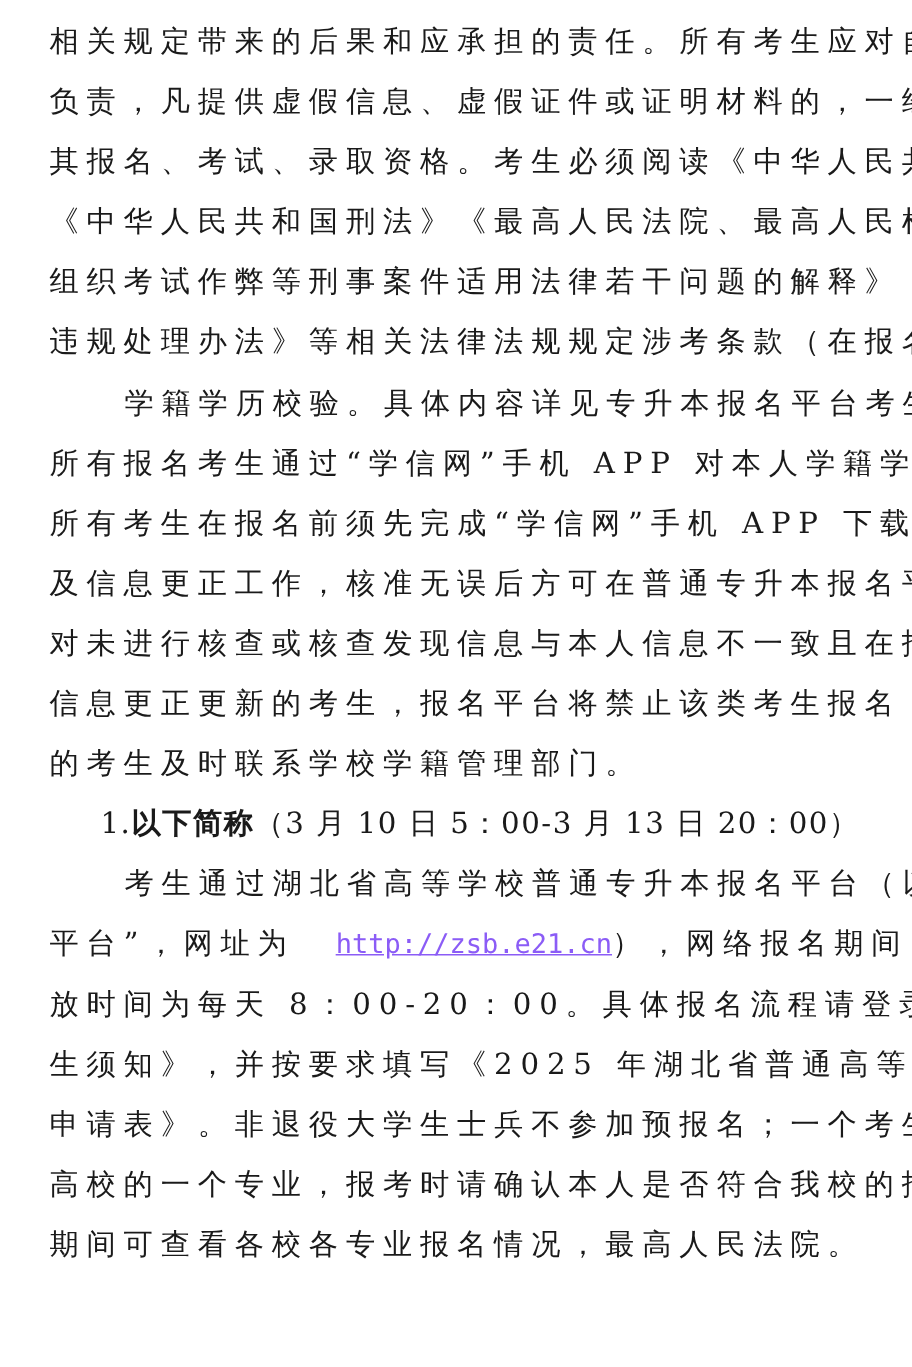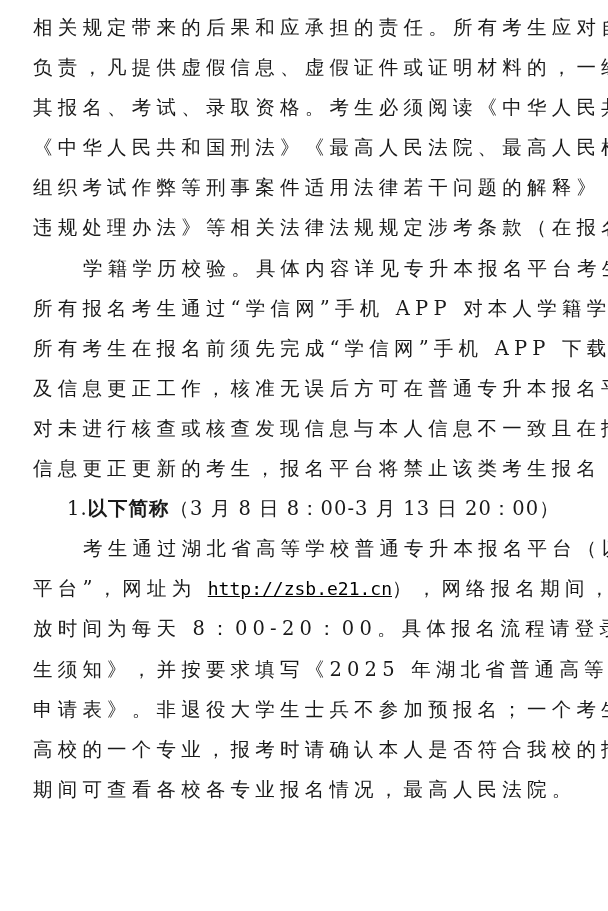--- a/index.html
+++ b/index.html
@@ -44,49 +44,51 @@
     }
     .subheading {
       font-weight: bold;
       padding-left: 34px;
       text-align-last: left;
       letter-spacing: 1px;
     }
     .subheading .num { font-weight: normal; }
     .subheading .time { font-weight: normal; }
     a.link {
-      color: #000000;
+      color: #8b5cf6;
       text-decoration: underline;
       letter-spacing: 0px;
       font-family: "DejaVu Sans Mono", "Liberation Mono", monospace;
       font-size: 18px;
+      margin-left: 16px;
     }
   </style>
 </head>
 <body>
 
 <div class="page">
 
   <div class="line">相关规定带来的后果和应承担的责任。所有考生应对自己的报考行为</div>
   <div class="line">负责，凡提供虚假信息、虚假证件或证明材料的，一经查实，将取消</div>
   <div class="line">其报名、考试、录取资格。考生必须阅读《中华人民共和国教育法》</div>
   <div class="line">《中华人民共和国刑法》《最高人民法院、最高人民检察院关于办理</div>
   <div class="line">组织考试作弊等刑事案件适用法律若干问题的解释》《国家教育考试</div>
   <div class="line">违规处理办法》等相关法律法规规定涉考条款（在报名平台首页查阅）。</div>
 
   <div class="line indent">学籍学历校验。具体内容详见专升本报名平台考生须知重要提示，</div>
   <div class="line">所有报名考生通过“学信网”手机 APP 对本人学籍学历信息进行核查。</div>
   <div class="line">所有考生在报名前须先完成“学信网”手机 APP 下载和学籍学历核查</div>
   <div class="line">及信息更正工作，核准无误后方可在普通专升本报名平台进行报名，</div>
   <div class="line">对未进行核查或核查发现信息与本人信息不一致且在报名前未完成</div>
   <div class="line">信息更正更新的考生，报名平台将禁止该类考生报名，请信息不一致</div>
+  <div class="line last">的考生及时联系学校学籍管理部门。</div>
 
 
   <div class="line subheading">
-    <span class="num">1.</span><span>以下简称</span><span class="time">（3 月 8 日 8：00-3 月 13 日 20：00）</span>
+    <span class="num">1.</span><span>以下简称</span><span class="time">（3 月 10 日 5：00-3 月 13 日 20：00）</span>
   </div>
 
   <div class="line indent">考生通过湖北省高等学校普通专升本报名平台（以下简称“报名</div>
   <div class="line">
     <span>平台”，网址为 </span><a class="link">http://zsb.e21.cn</a><span>），网络报名期间，报名平台开</span>
   </div>
   <div class="line">放时间为每天 8：00-20：00。具体报名流程请登录报名平台查看《考</div>
   <div class="line">生须知》，并按要求填写《2025 年湖北省普通高等学校专升本报名</div>
   <div class="line">申请表》。非退役大学生士兵不参加预报名；一个考生只能报考一个</div>
   <div class="line">高校的一个专业，报考时请确认本人是否符合我校的报考条件；报名</div>

